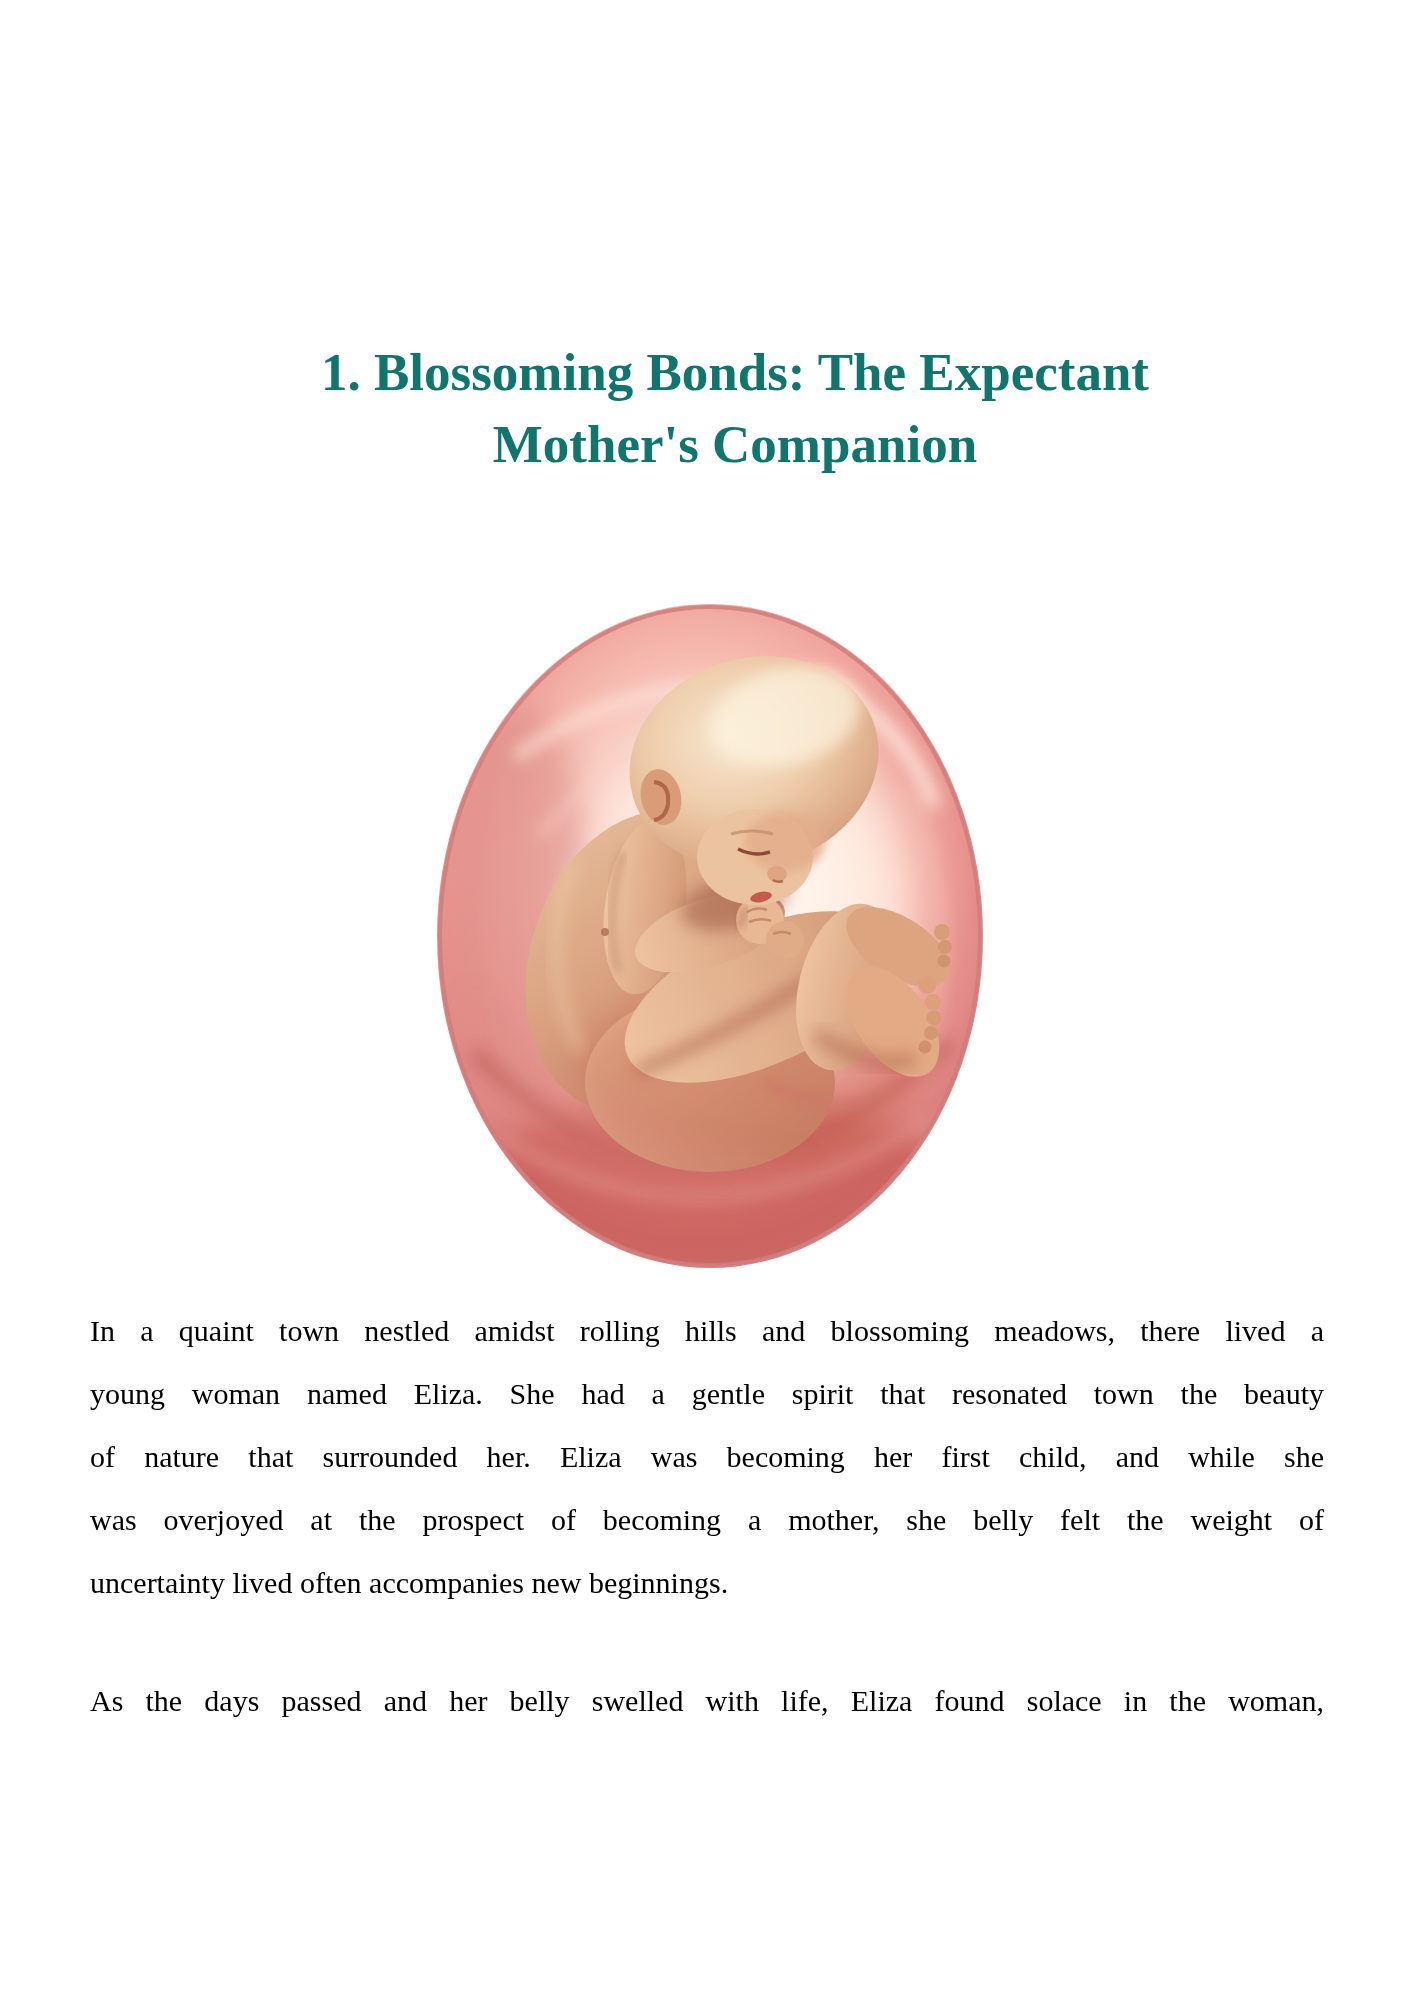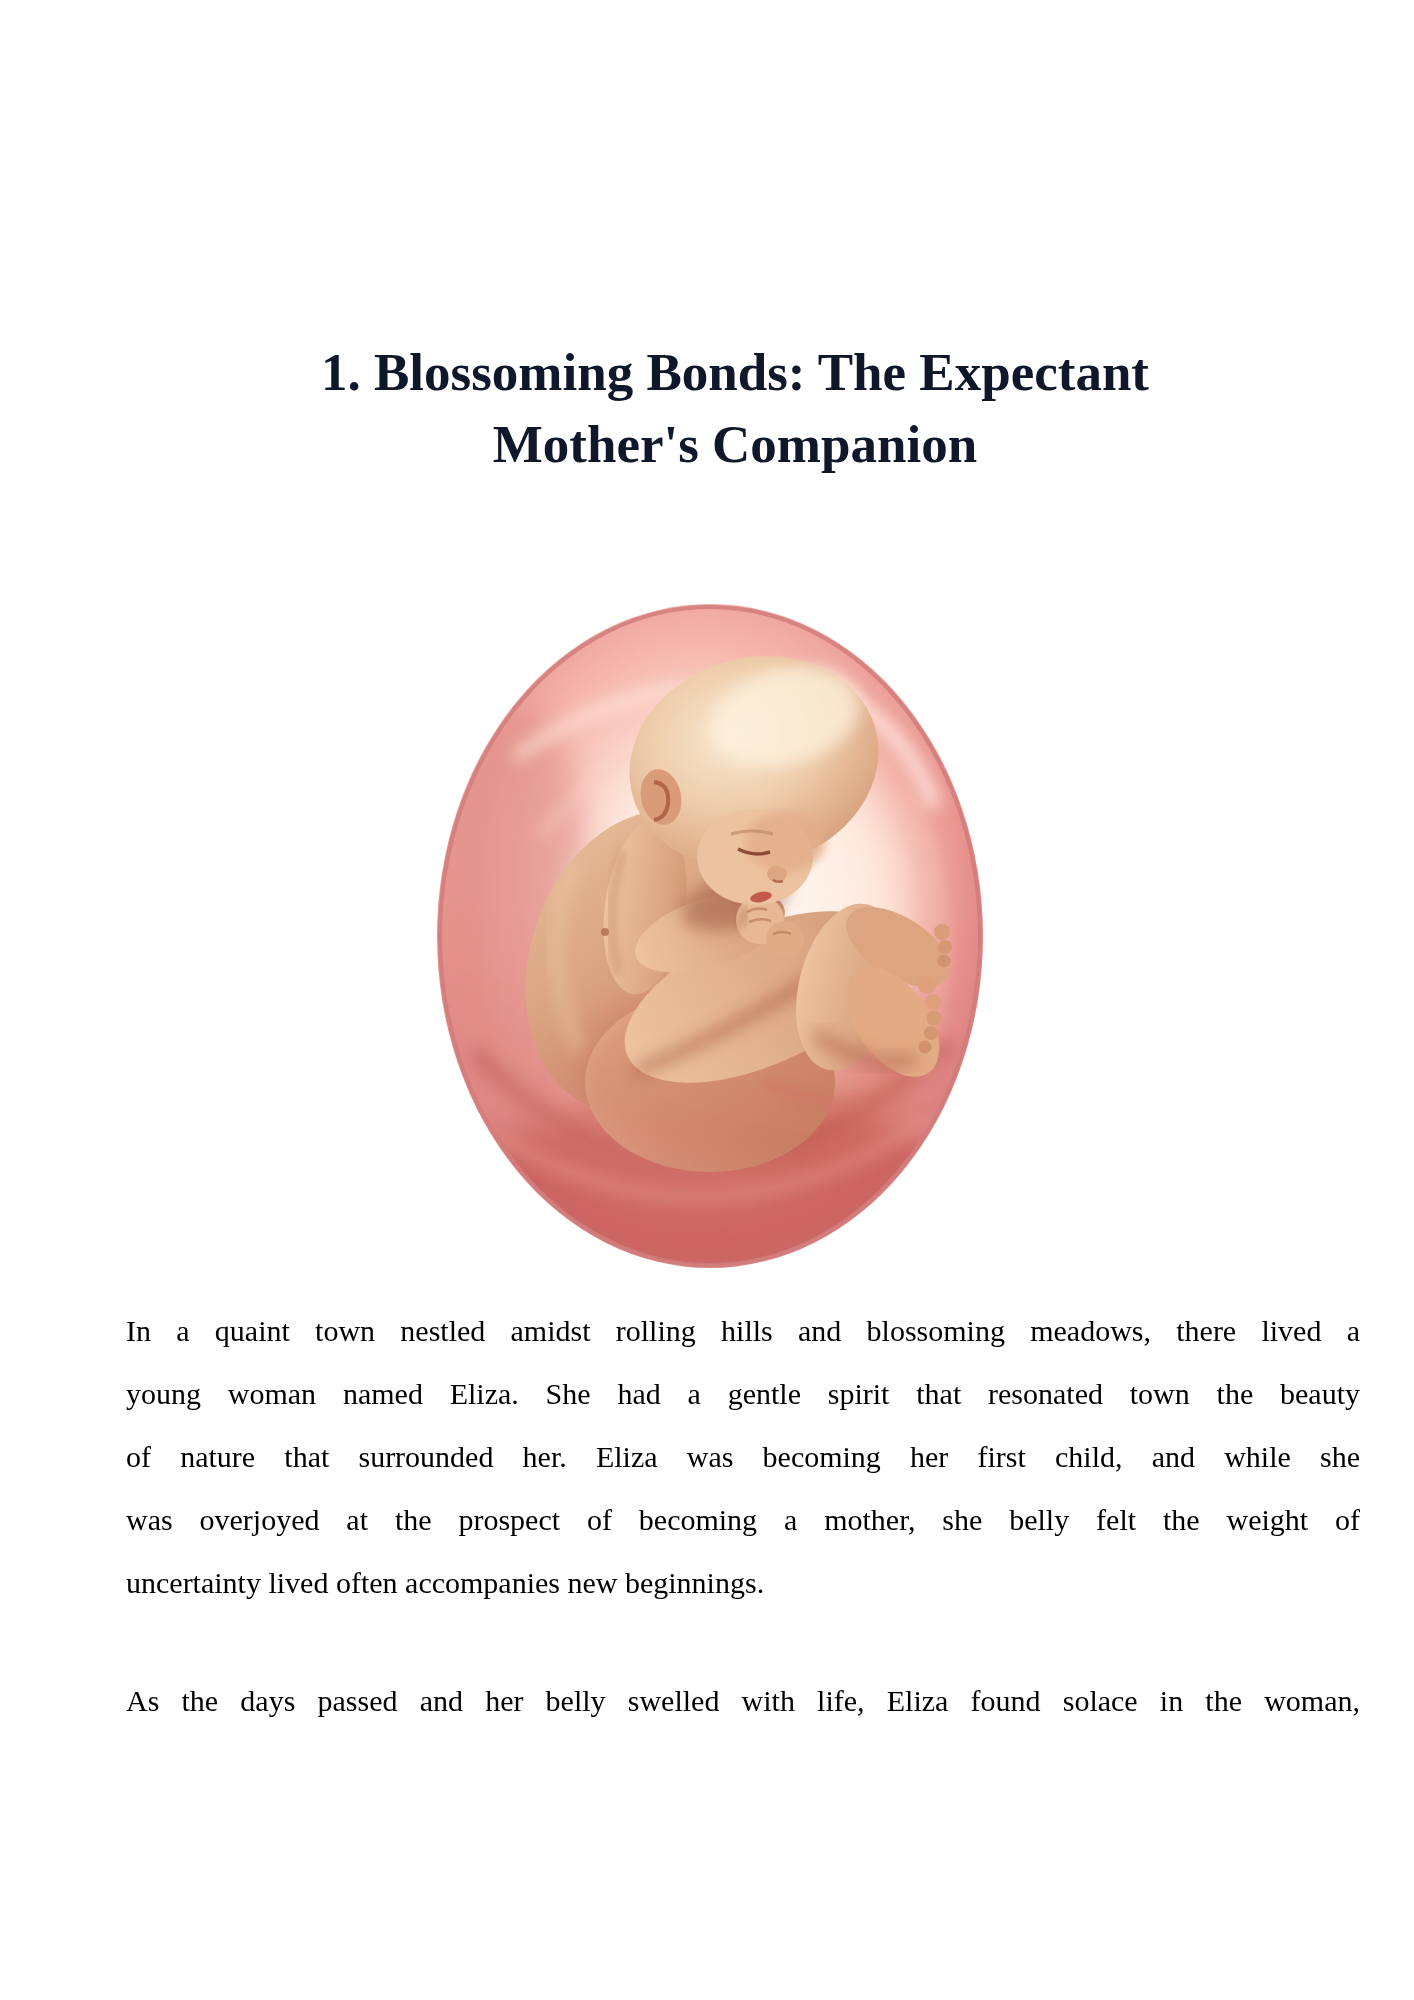--- a/index.html
+++ b/index.html
@@ -17,40 +17,39 @@
     top: 336px;
     left: 0;
     width: 100%;
     box-sizing: border-box;
     padding-left: 56px;
     margin: 0;
     text-align: center;
     font-weight: bold;
     font-size: 53px;
     line-height: 72px;
-    color: #0f172a;
+    color: #0f766e;
   }
   .title-line { display: block; }
   .figure {
     position: absolute;
     left: 435px;
     top: 602px;
     width: 550px;
     height: 668px;
     margin: 0;
   }
   .figure svg { display: block; width: 550px; height: 668px; }
   .body-text {
     position: absolute;
     left: 90px;
     top: 1299px;
     width: 1234px;
     font-size: 30px;
     color: #000000;
-    margin-left: 36px;
   }
   .paragraph { margin: 0 0 55px 0; }
   .pline {
     line-height: 63px;
     text-align: justify;
     text-align-last: justify;
     text-justify: inter-word;
   }
   .pline.end { text-align-last: left; }
 </style>

